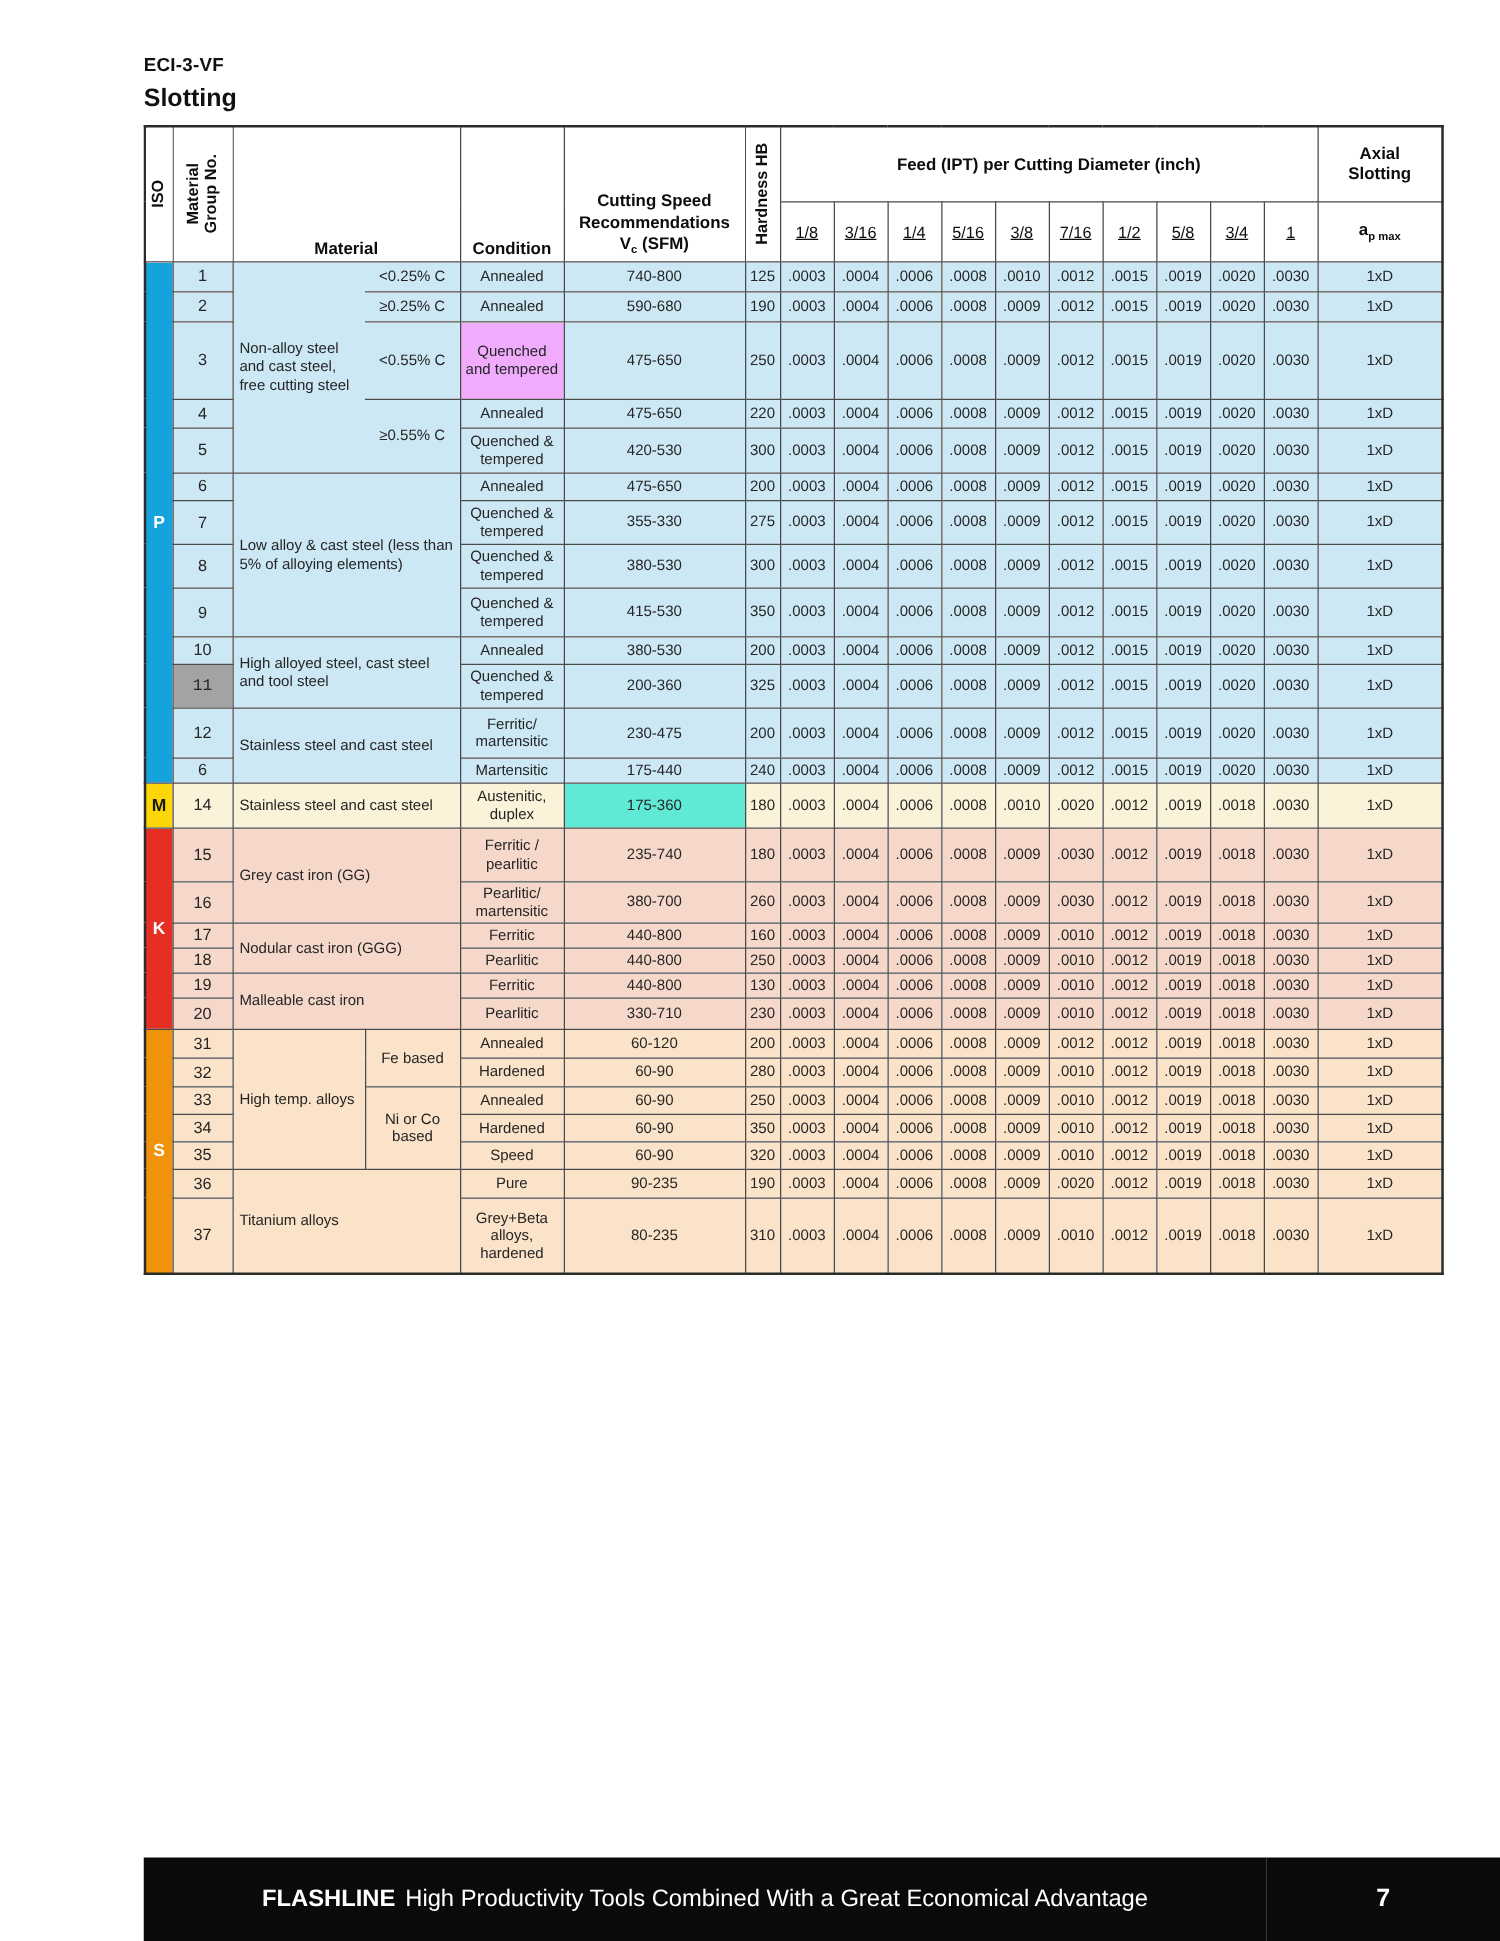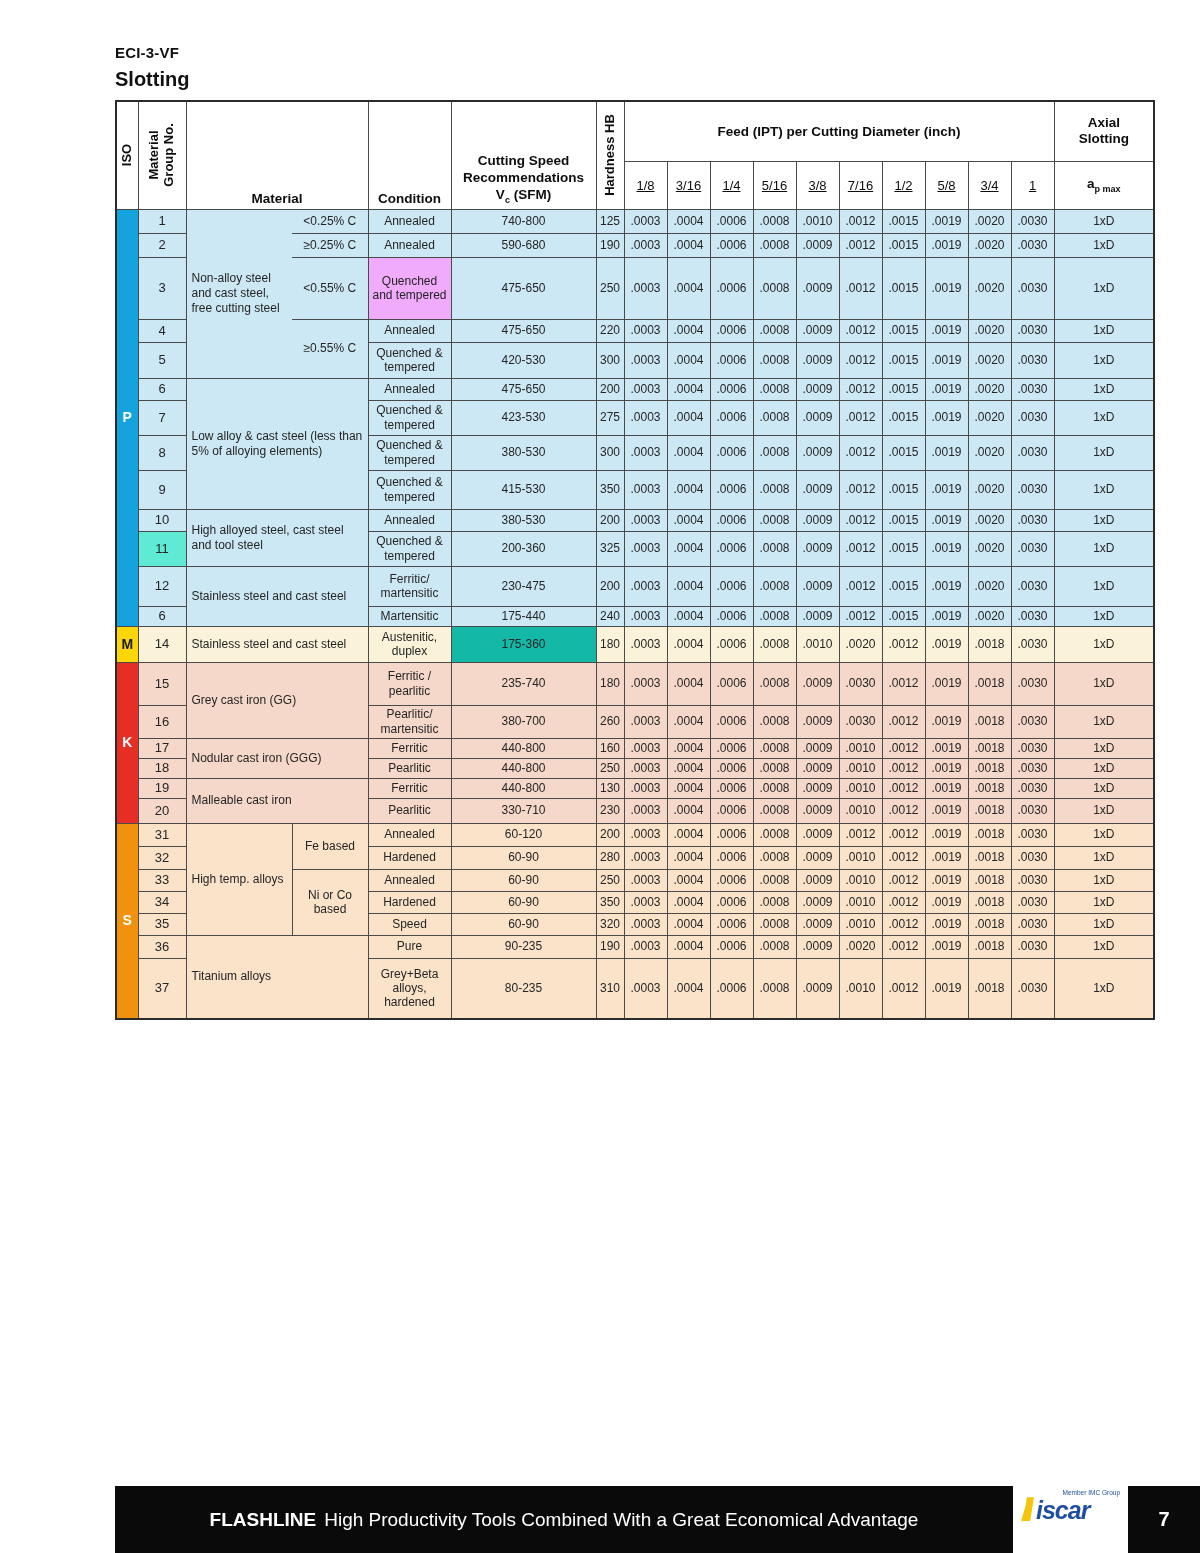--- a/index.html
+++ b/index.html
@@ -224,21 +224,21 @@
         <td class="feed" style="background: rgb(205, 232, 245);">.0012</td>
         <td class="feed" style="background: rgb(205, 232, 245);">.0015</td>
         <td class="feed" style="background: rgb(205, 232, 245);">.0019</td>
         <td class="feed" style="background: rgb(205, 232, 245);">.0020</td>
         <td class="feed" style="background: rgb(205, 232, 245);">.0030</td>
         <td style="background: rgb(205, 232, 245);">1xD</td>
       </tr>
       <tr style="height: 35px;">
         <td class="gno" style="background: rgb(205, 232, 245);">7</td>
         <td style="background: rgb(205, 232, 245);">Quenched &amp; tempered</td>
-        <td style="background: rgb(205, 232, 245);">423-530</td>
+        <td style="background: rgb(205, 232, 245);">355-330</td>
         <td style="background: rgb(205, 232, 245);">275</td>
         <td class="feed" style="background: rgb(205, 232, 245);">.0003</td>
         <td class="feed" style="background: rgb(205, 232, 245);">.0004</td>
         <td class="feed" style="background: rgb(205, 232, 245);">.0006</td>
         <td class="feed" style="background: rgb(205, 232, 245);">.0008</td>
         <td class="feed" style="background: rgb(205, 232, 245);">.0009</td>
         <td class="feed" style="background: rgb(205, 232, 245);">.0012</td>
         <td class="feed" style="background: rgb(205, 232, 245);">.0015</td>
         <td class="feed" style="background: rgb(205, 232, 245);">.0019</td>
         <td class="feed" style="background: rgb(205, 232, 245);">.0020</td>
@@ -291,21 +291,21 @@
         <td class="feed" style="background: rgb(205, 232, 245);">.0008</td>
         <td class="feed" style="background: rgb(205, 232, 245);">.0009</td>
         <td class="feed" style="background: rgb(205, 232, 245);">.0012</td>
         <td class="feed" style="background: rgb(205, 232, 245);">.0015</td>
         <td class="feed" style="background: rgb(205, 232, 245);">.0019</td>
         <td class="feed" style="background: rgb(205, 232, 245);">.0020</td>
         <td class="feed" style="background: rgb(205, 232, 245);">.0030</td>
         <td style="background: rgb(205, 232, 245);">1xD</td>
       </tr>
       <tr style="height: 35px;">
-        <td class="gno" style="background: #5eead4;">11</td>
+        <td class="gno" style="background: #a3a3a3; font-family: Liberation Mono, monospace;">11</td>
         <td style="background: rgb(205, 232, 245);">Quenched &amp; tempered</td>
         <td style="background: rgb(205, 232, 245);">200-360</td>
         <td style="background: rgb(205, 232, 245);">325</td>
         <td class="feed" style="background: rgb(205, 232, 245);">.0003</td>
         <td class="feed" style="background: rgb(205, 232, 245);">.0004</td>
         <td class="feed" style="background: rgb(205, 232, 245);">.0006</td>
         <td class="feed" style="background: rgb(205, 232, 245);">.0008</td>
         <td class="feed" style="background: rgb(205, 232, 245);">.0009</td>
         <td class="feed" style="background: rgb(205, 232, 245);">.0012</td>
         <td class="feed" style="background: rgb(205, 232, 245);">.0015</td>
@@ -347,21 +347,21 @@
         <td class="feed" style="background: rgb(205, 232, 245);">.0019</td>
         <td class="feed" style="background: rgb(205, 232, 245);">.0020</td>
         <td class="feed" style="background: rgb(205, 232, 245);">.0030</td>
         <td style="background: rgb(205, 232, 245);">1xD</td>
       </tr>
       <tr style="height: 36px;">
         <td class="iso-band" style="background: rgb(253, 214, 8); color: rgb(26, 26, 26);">M</td>
         <td class="gno" style="background: rgb(250, 243, 217);">14</td>
         <td class="mat" colspan="2" style="background: rgb(250, 243, 217);">Stainless steel and cast steel</td>
         <td style="background: rgb(250, 243, 217);">Austenitic, duplex</td>
-        <td style="background: #14b8a6;">175-360</td>
+        <td style="background: #5eead4;">175-360</td>
         <td style="background: rgb(250, 243, 217);">180</td>
         <td class="feed" style="background: rgb(250, 243, 217);">.0003</td>
         <td class="feed" style="background: rgb(250, 243, 217);">.0004</td>
         <td class="feed" style="background: rgb(250, 243, 217);">.0006</td>
         <td class="feed" style="background: rgb(250, 243, 217);">.0008</td>
         <td class="feed" style="background: rgb(250, 243, 217);">.0010</td>
         <td class="feed" style="background: rgb(250, 243, 217);">.0020</td>
         <td class="feed" style="background: rgb(250, 243, 217);">.0012</td>
         <td class="feed" style="background: rgb(250, 243, 217);">.0019</td>
         <td class="feed" style="background: rgb(250, 243, 217);">.0018</td>
@@ -599,23 +599,16 @@
         <td style="background: rgb(250, 227, 201);">1xD</td>
       </tr>
     </tbody>
 </table>
 
 <div class="footer">
   <div class="f-black">
     <span class="brand">FLASHLINE</span>
     <span>High Productivity Tools Combined With a Great Economical Advantage</span>
   </div>
-  <div class="f-logo">
-    <div class="member">Member IMC Group</div>
-    <div class="logo-row">
-      <span class="flame"></span>
-      <span class="wordmark">iscar</span>
-    </div>
-  </div>
   <div class="f-page">
     <span>7</span>
   </div>
 </div>
 
 </body></html>

